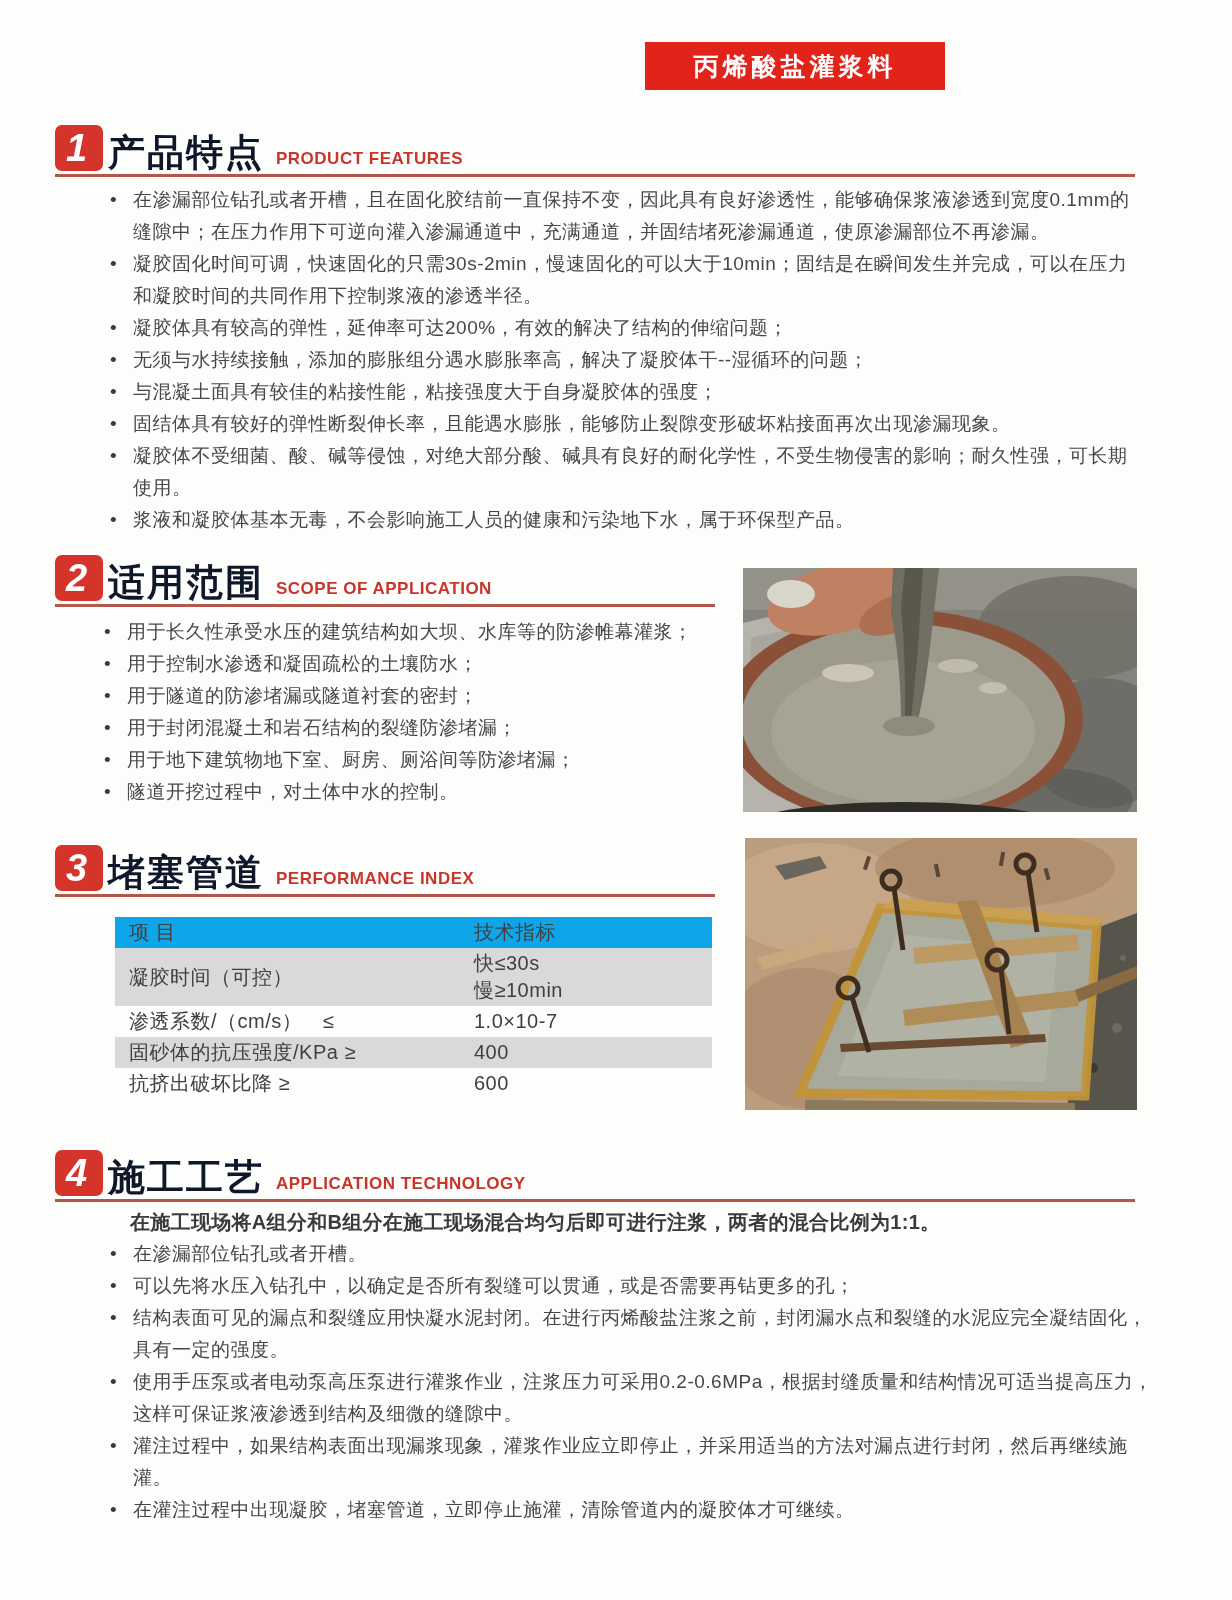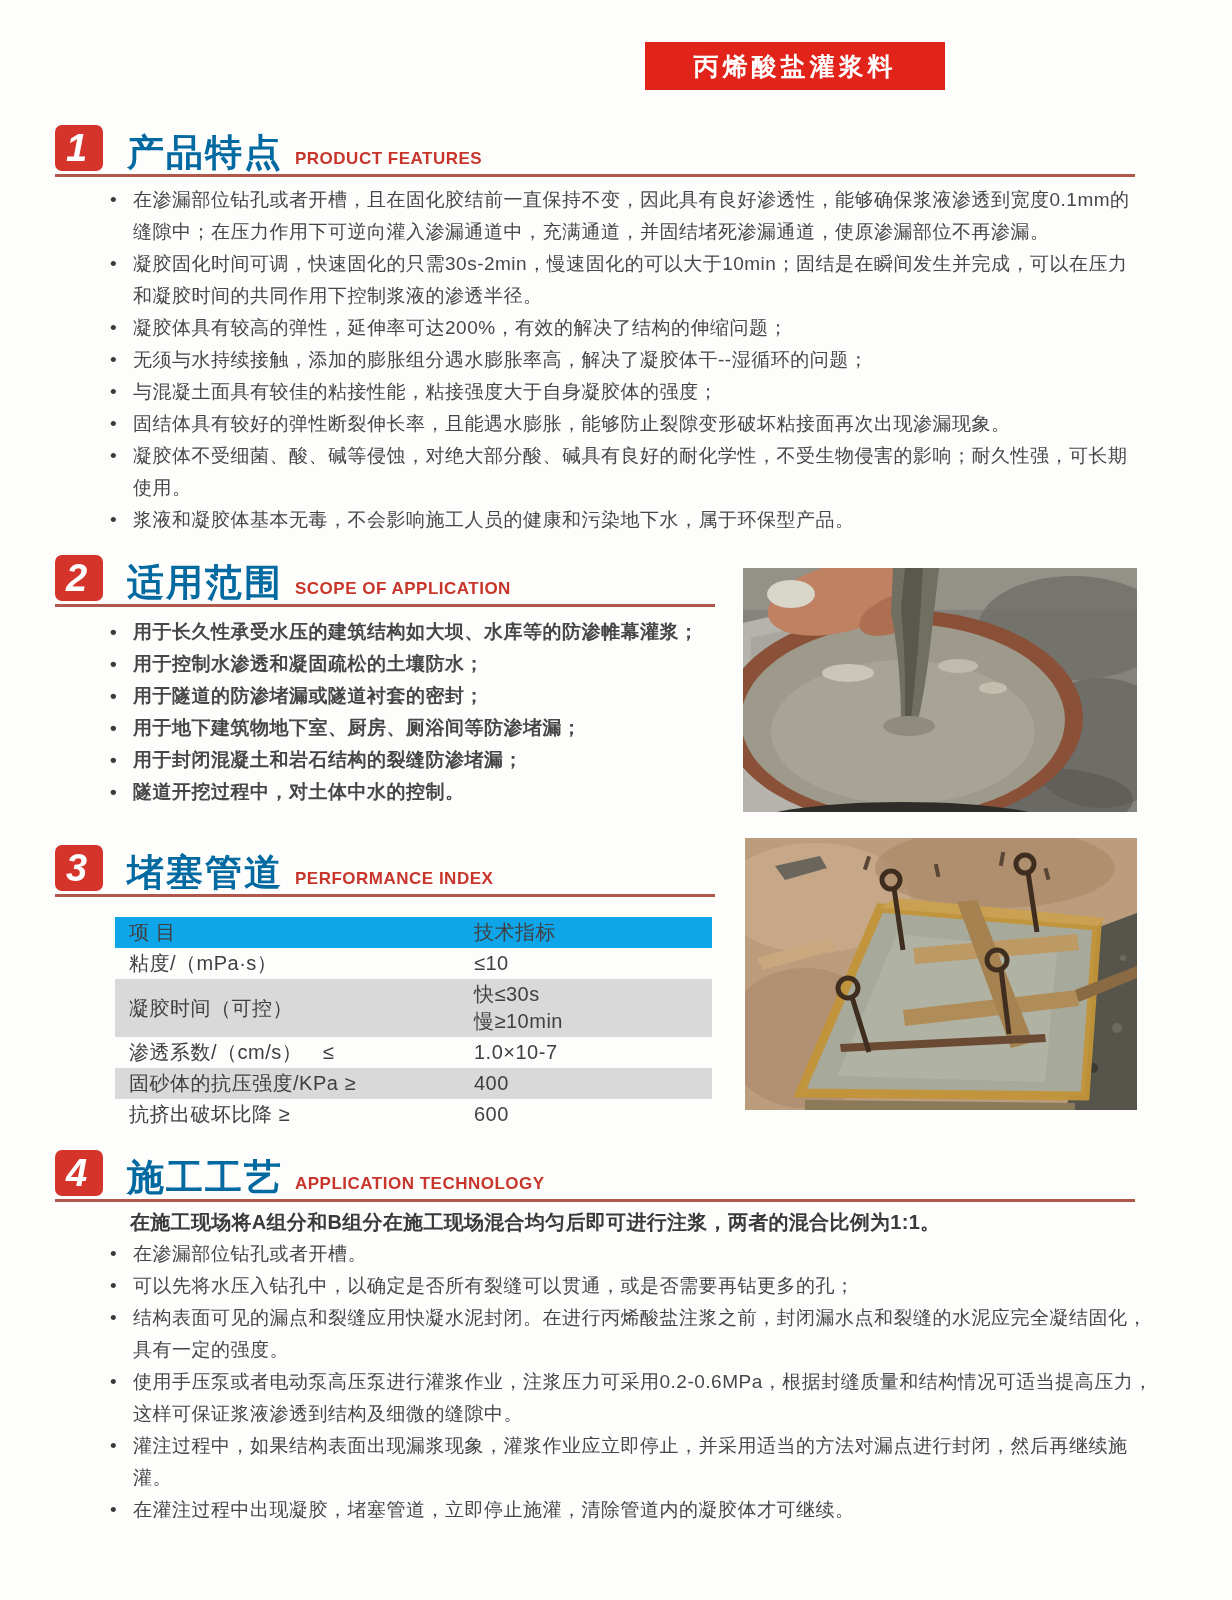--- a/index.html
+++ b/index.html
@@ -16,21 +16,21 @@
     padding:0 8px; box-sizing:border-box;
   }
   
   .sec-head { position:absolute; left:55px; display:flex; align-items:flex-end; }
   .num-badge {
     width:48px; height:46px; background:#d5342b; border-radius:7px;
     color:#ffffff; font-size:38px; font-weight:bold; font-style:italic;
     display:flex; align-items:center; justify-content:center;
     padding-right:5px; box-sizing:border-box;
   }
-  .cn-title { color:#0369a1; font-size:37px; font-weight:bold; letter-spacing:2px; line-height:1; margin-left:24px; }
+  .cn-title { color:#0f172a; font-size:37px; font-weight:bold; letter-spacing:2px; line-height:1; margin-left:5px; }
   .en-title { color:#c8362b; font-size:17px; font-weight:bold; letter-spacing:0.5px; margin-left:12px; margin-bottom:2px; white-space:nowrap; }
   .rule { position:absolute; left:55px; height:3px; background:#b2574b; }
   
   .blist { position:absolute; margin:0; padding:0; list-style:none; }
   .blist li {
     position:relative; padding-left:33px; font-size:19px; line-height:32px;
     color:#474747; letter-spacing:0.5px;
   }
   .blist li::before {
     content:"•"; position:absolute; left:10px; top:0;
@@ -78,26 +78,26 @@
     <li>浆液和凝胶体基本无毒，不会影响施工人员的健康和污染地下水，属于环保型产品。</li>
   </ul>
 
   <div class="sec-head" style="top:555px;">
     <div class="num-badge">2</div>
     <div class="cn-title">适用范围</div>
     <div class="en-title">SCOPE OF APPLICATION</div>
   </div>
   <div class="rule" style="top:604px; width:660px;"></div>
 
-  <ul class="blist" style="left:100px; top:616px; width:625px;font-weight:bold;">
+  <ul class="blist" style="left:94px; top:616px; width:625px;">
     <li>用于长久性承受水压的建筑结构如大坝、水库等的防渗帷幕灌浆；</li>
     <li>用于控制水渗透和凝固疏松的土壤防水；</li>
     <li>用于隧道的防渗堵漏或隧道衬套的密封；</li>
+    <li>用于封闭混凝土和岩石结构的裂缝防渗堵漏；</li>
     <li>用于地下建筑物地下室、厨房、厕浴间等防渗堵漏；</li>
-    <li>用于封闭混凝土和岩石结构的裂缝防渗堵漏；</li>
     <li>隧道开挖过程中，对土体中水的控制。</li>
   </ul>
 
   <div class="photo" style="left:743px; top:568px; width:394px; height:244px;">
     <svg width="394" height="244" viewBox="0 0 394 244">
       <rect width="394" height="244" fill="#85837d"></rect>
       <rect x="0" y="0" width="394" height="42" fill="#9a978f" opacity="0.7"></rect>
       <ellipse cx="330" cy="60" rx="95" ry="52" fill="#6e6c66" opacity="0.75"></ellipse>
       <ellipse cx="358" cy="175" rx="75" ry="65" fill="#63615c" opacity="0.65"></ellipse>
       <ellipse cx="300" cy="232" rx="90" ry="32" fill="#55534e" opacity="0.55"></ellipse>
@@ -133,24 +133,20 @@
 
   <table class="spec">
     <colgroup>
         <col class="col-item">
         <col>
       </colgroup>
     <tbody>
         <tr>
       <th>项 目</th>
       <th>技术指标</th>
-    </tr>
-    <tr>
-      <td>粘度/（mPa·s）</td>
-      <td>≤10</td>
     </tr>
     <tr class="g">
       <td>凝胶时间（可控）</td>
       <td>
         <div>快≤30s</div>
         <div>慢≥10min</div>
       </td>
     </tr>
     <tr>
       <td>渗透系数/（cm/s）　≤</td>

